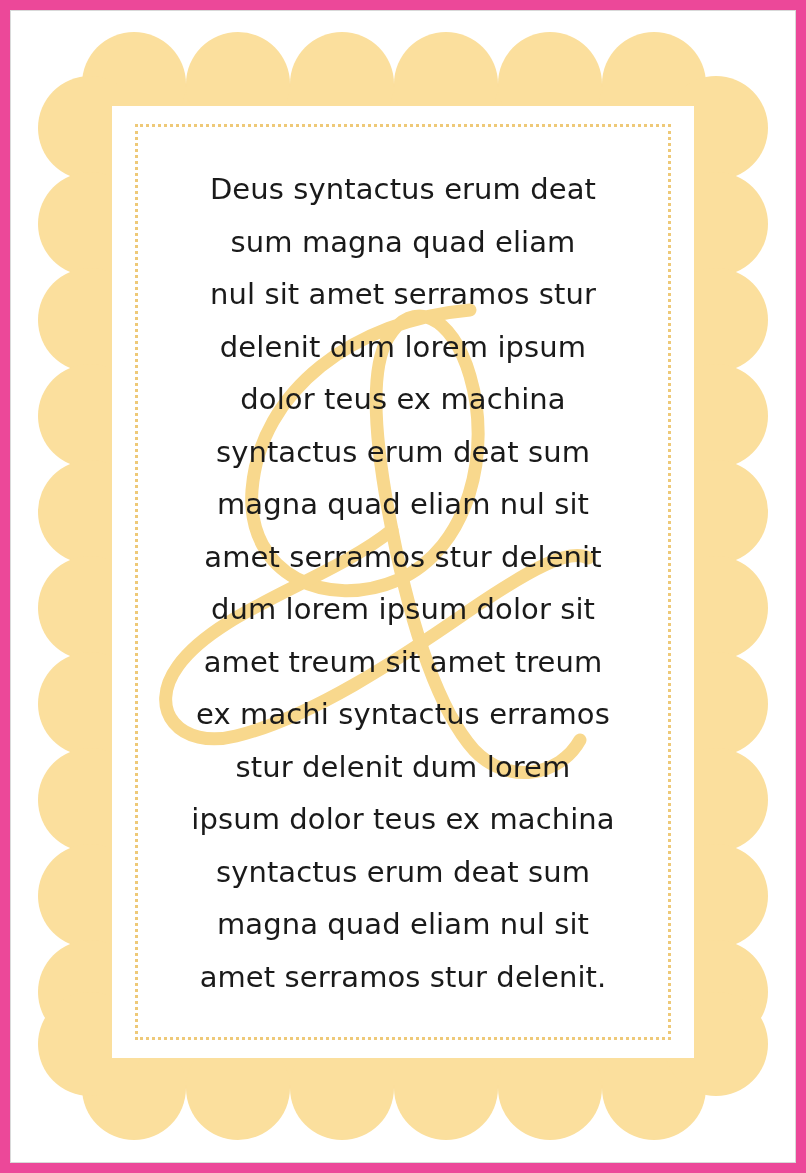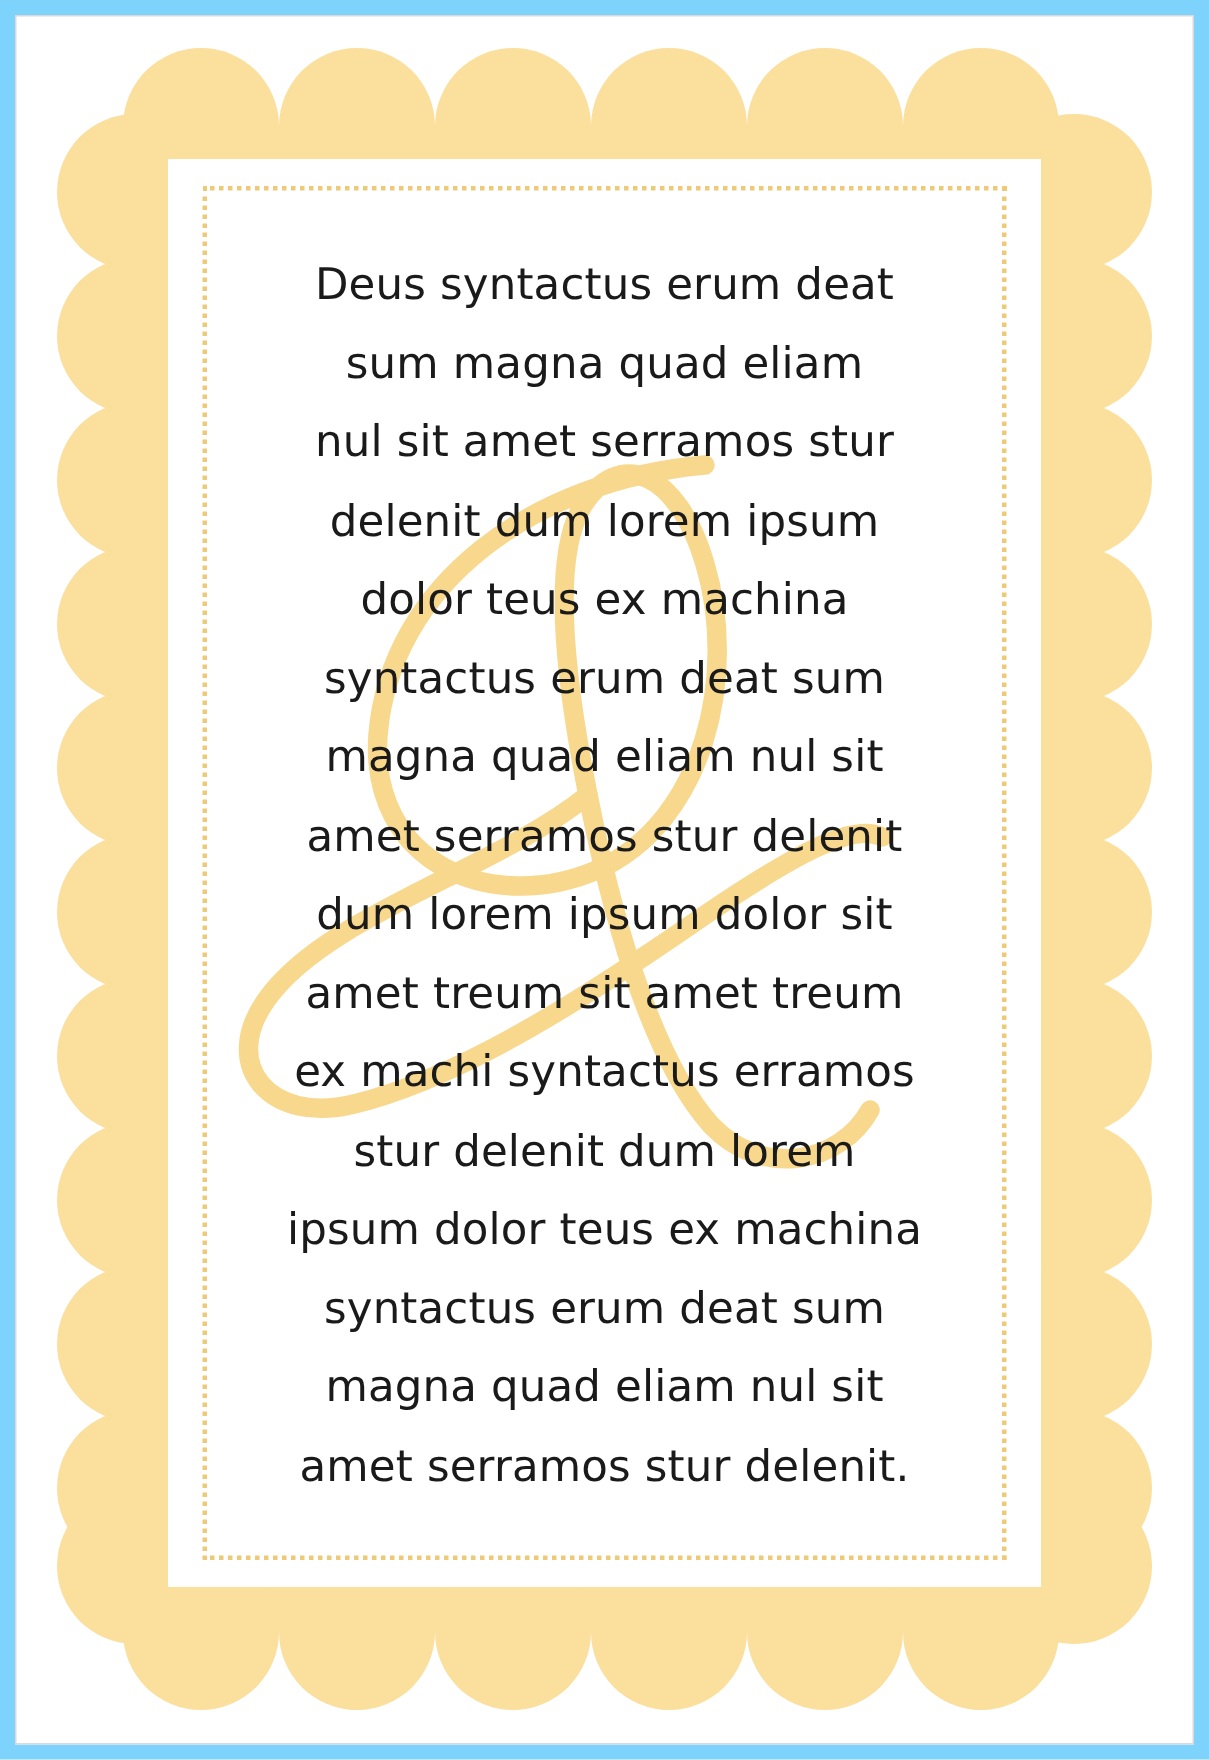--- a/index.html
+++ b/index.html
@@ -11,21 +11,21 @@
     width: 806px;
     height: 1173px;
     font-family: "DejaVu Sans", sans-serif;
     overflow: hidden;
   }
 
   #page {
     position: relative;
     width: 806px;
     height: 1173px;
-    background: #7dd3fc;
+    background: #ec4899;
     box-sizing: border-box;
   }
 
   
   #outer-border {
     position: absolute;
     left: 10px;
     top: 10px;
     width: 786px;
     height: 1153px;

